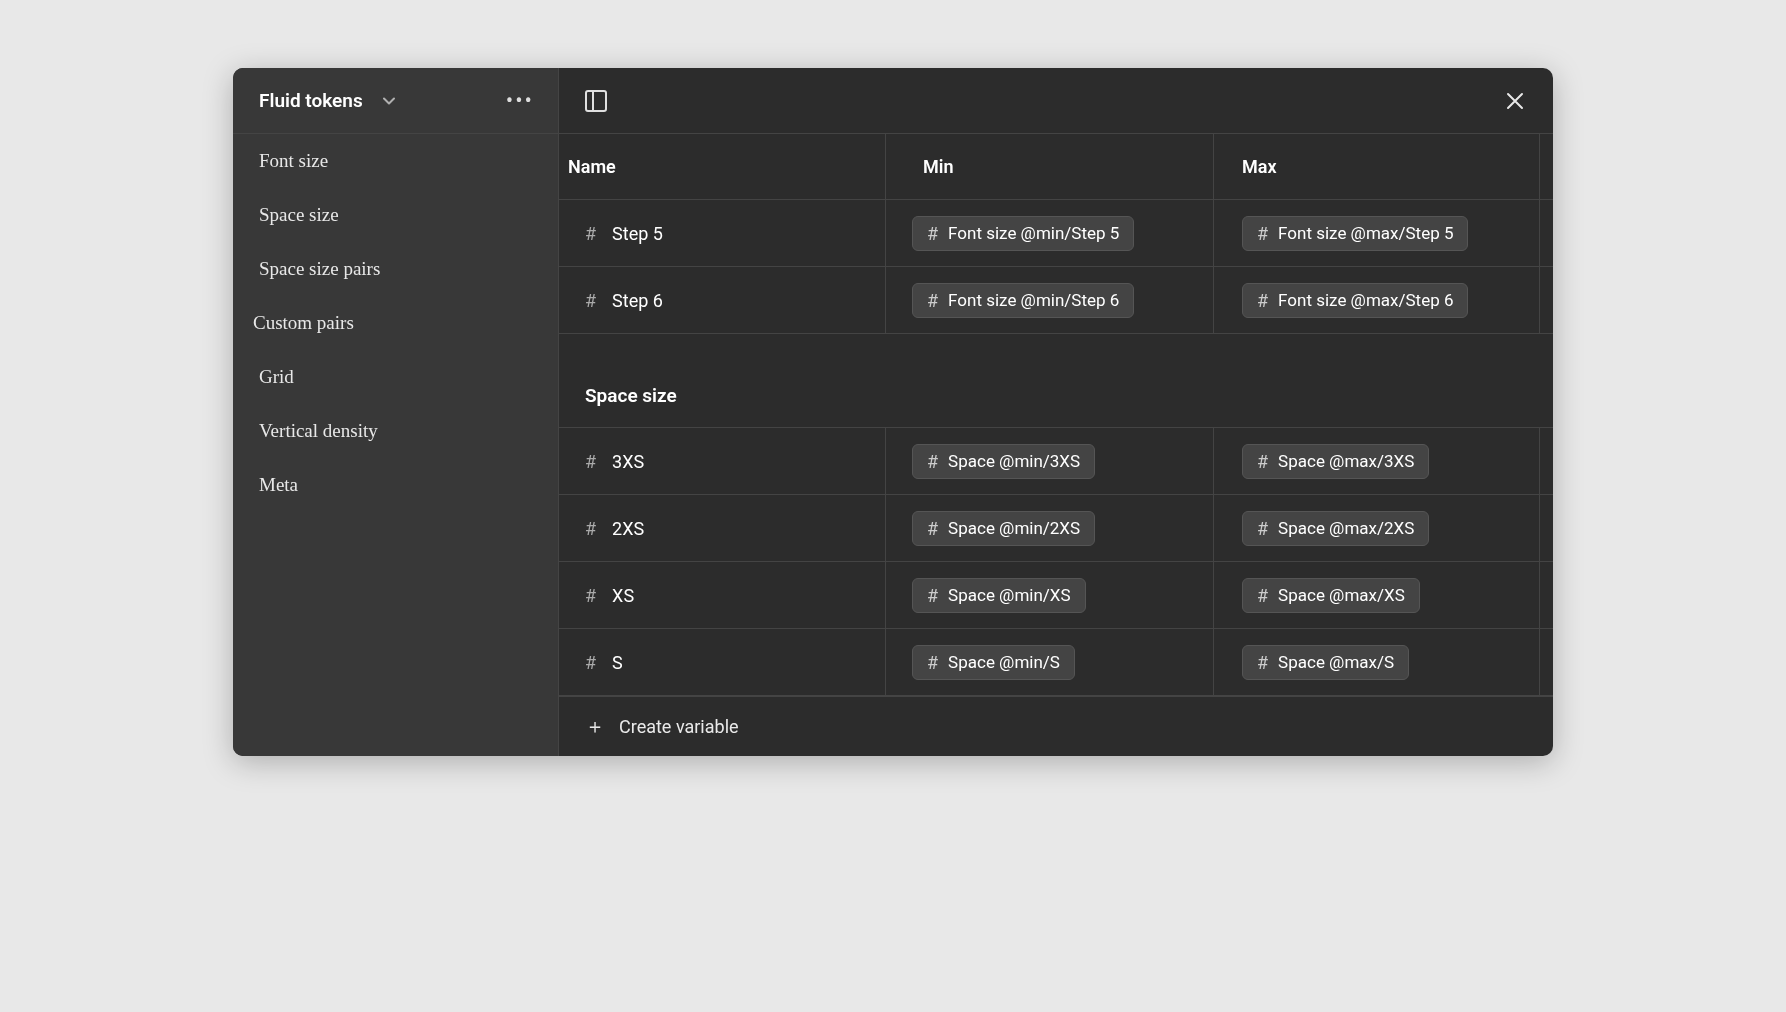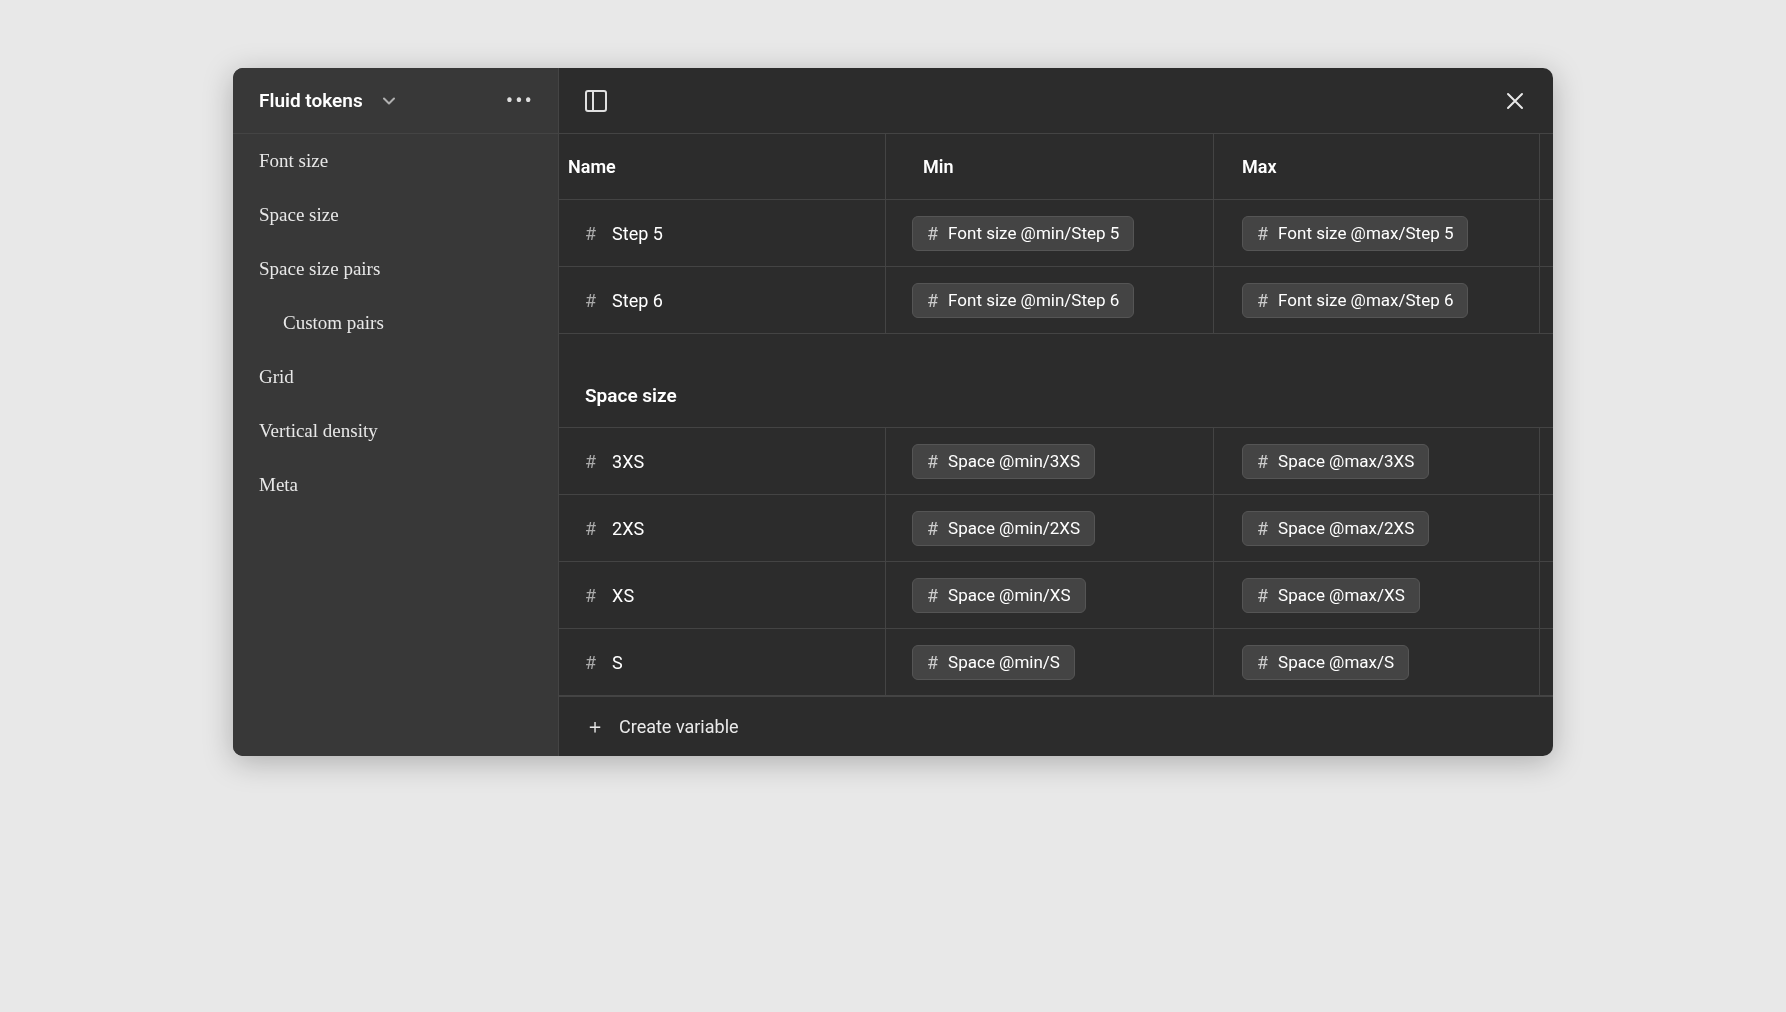--- a/index.html
+++ b/index.html
@@ -89,21 +89,21 @@
       height: 54px;
       display: flex;
       align-items: center;
       padding: 0 26px;
       color: #e8e8e8;
       font-size: 19px;
       cursor: pointer;
       font-family: Liberation Serif, serif;
     }
     .sidebar-group.indent {
-      padding-left: 50px;
+      padding-left: 20px;
       text-align: center;
     }
     
     .main {
       flex: 1;
       display: flex;
       flex-direction: column;
       min-width: 0;
     }
     .main-header {

